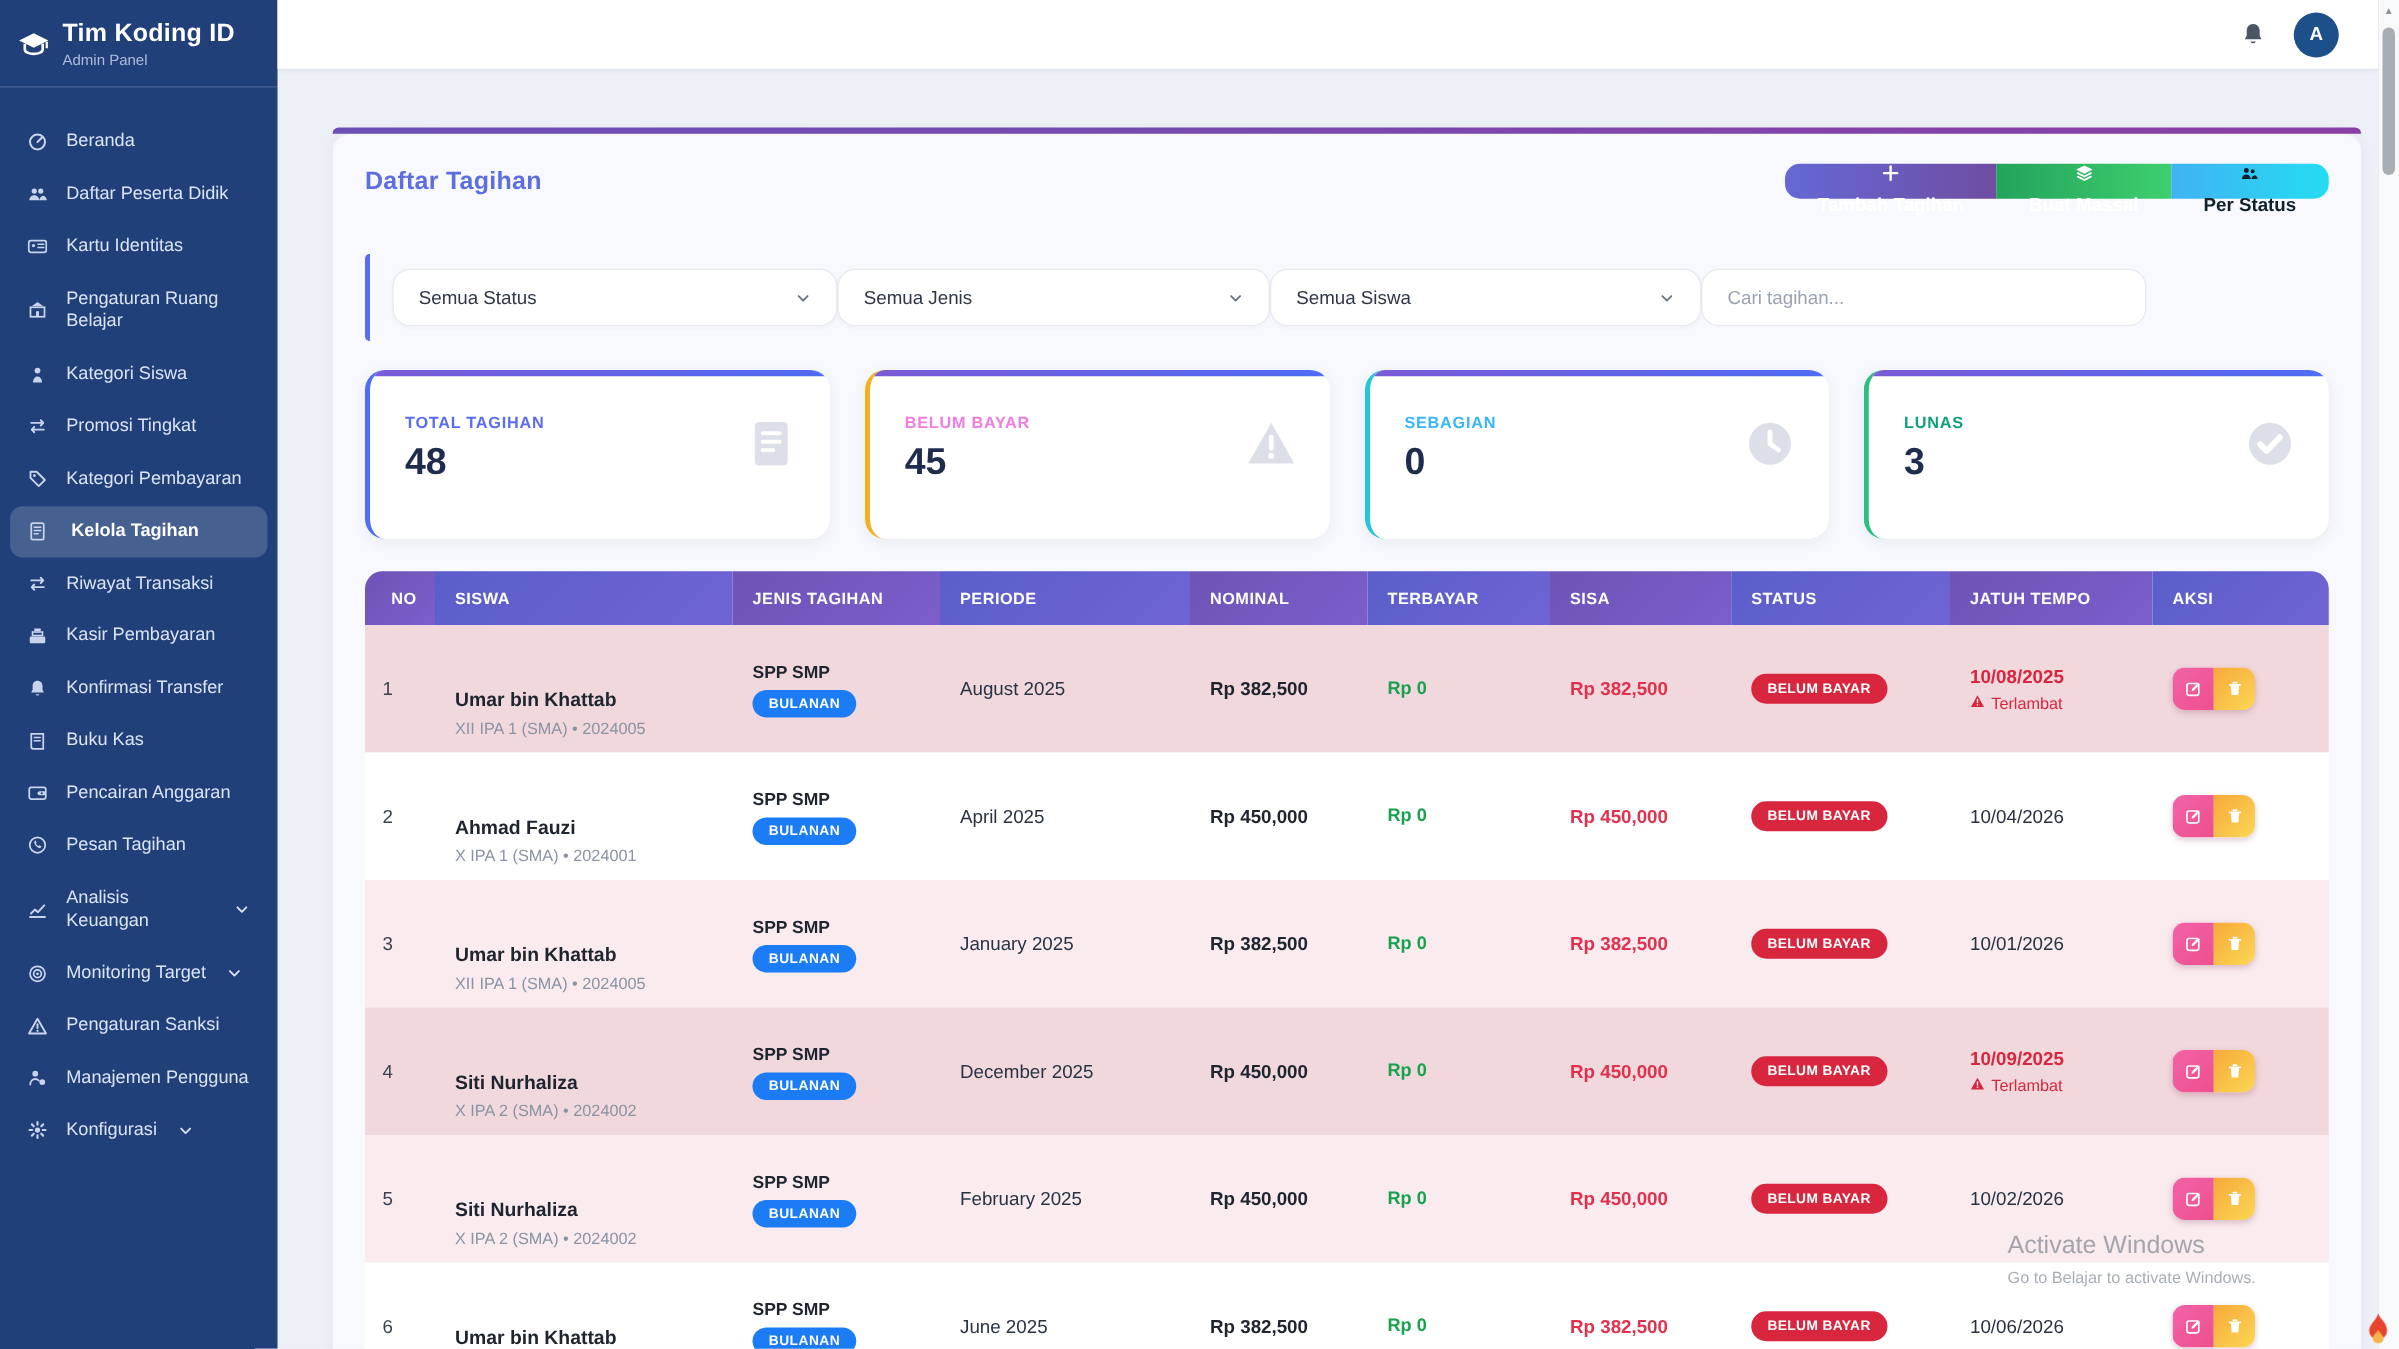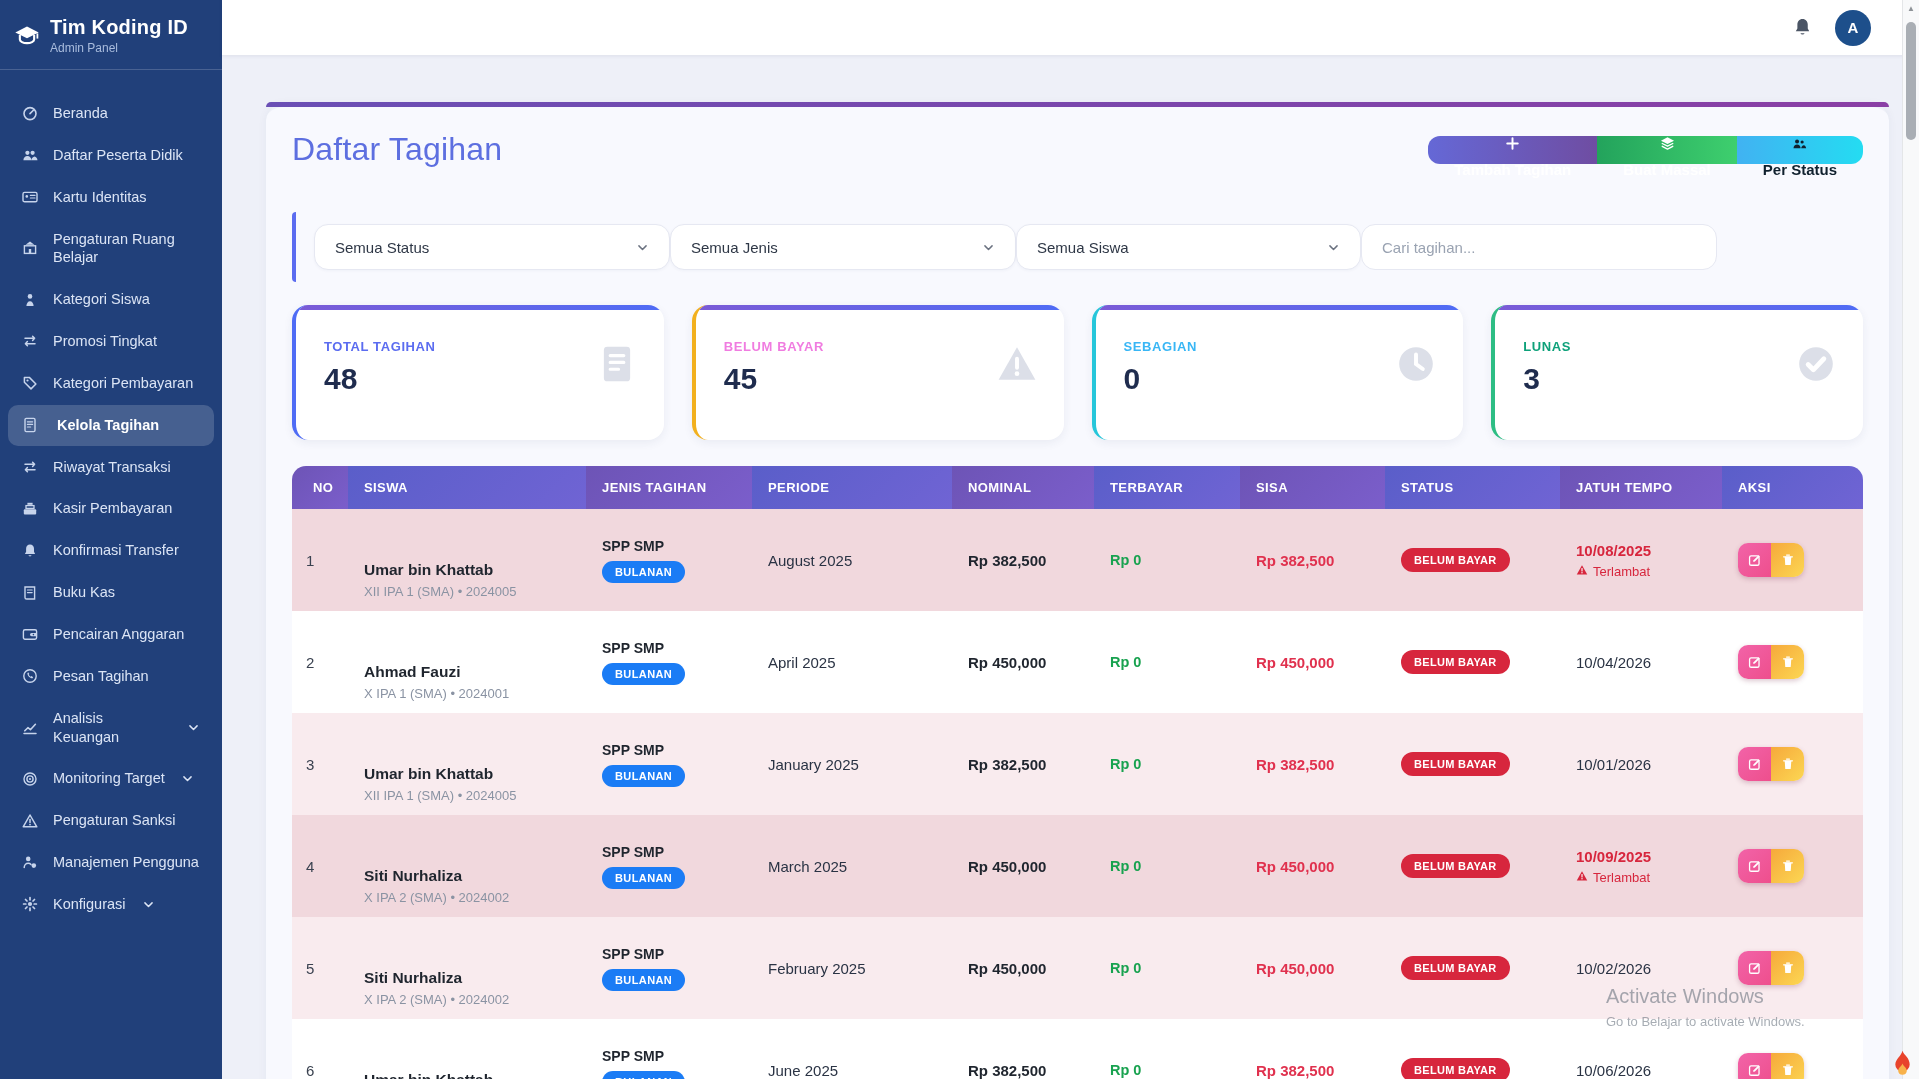--- a/index.html
+++ b/index.html
@@ -49,21 +49,21 @@
   .crumb .sep { margin:0 8px; color:#e4defa; }
 
   
   .card { margin-top:19px; background:#f8f9fe; border-radius:18px; padding:24px 26px 0 26px;
           border-top:5px solid transparent; position:relative;
           background-clip:padding-box; box-shadow:0 2px 10px rgba(40,50,100,.05); }
   .card::before { content:""; position:absolute; top:-5px; left:0; right:0; height:5px;
           border-radius:18px 18px 0 0; background:linear-gradient(90deg,#6a4fb5,#8a3fa5); }
 
   .title-row { display:flex; align-items:center; justify-content:space-between; }
-  .section-title { color:#5d6fe0; font-size:32px; font-weight:normal; letter-spacing:.2px; }
+  .section-title { color:#5d6fe0; font-size:20px; font-weight:bold; letter-spacing:.2px; }
   .btn-group { display:flex; }
   .btn { height:28px; display:flex; align-items:center; gap:10px; padding:0 26px;
          font-size:15px; font-weight:bold; color:#fff; cursor:pointer; border:none;flex-direction:column; }
   .btn-purple { background:linear-gradient(90deg,#6568d6,#6f4da2); border-radius:12px 0 0 12px; }
   .btn-green  { background:linear-gradient(90deg,#23a35c,#3ecf6e); }
   .btn-cyan   { background:linear-gradient(90deg,#41b2f2,#24dcf2); color:#10212e; border-radius:0 12px 12px 0; }
   .btn .b-ic { display:inline-flex; }
 
   
   .filters { margin-top:44px; border-left:4px solid #5b6cf0; border-radius:4px; padding:12px 0 12px 18px;
@@ -608,21 +608,21 @@
               <div class="trow overdue">
                 <div class="td no">4</div>
                 <div class="td">
                   <div class="name">Siti Nurhaliza</div>
                   <div class="detail">X IPA 2 (SMA) • 2024002</div>
                 </div>
                 <div class="td">
                   <div class="jenis">SPP SMP</div>
                   <span class="pill-blue">BULANAN</span>
                 </div>
-                <div class="td">March 2025</div>
+                <div class="td">December 2025</div>
                 <div class="td nominal">Rp 450,000</div>
                 <div class="td terbayar">Rp 0</div>
                 <div class="td sisa">Rp 450,000</div>
                 <div class="td">
                   <span class="badge-status">BELUM BAYAR</span>
                 </div>
                 <div class="td due late">
                   <div>10/09/2025</div>
                   <div class="late-note">
                     <span><svg width="12" height="12" viewBox="0 0 16 16" fill="currentColor">

